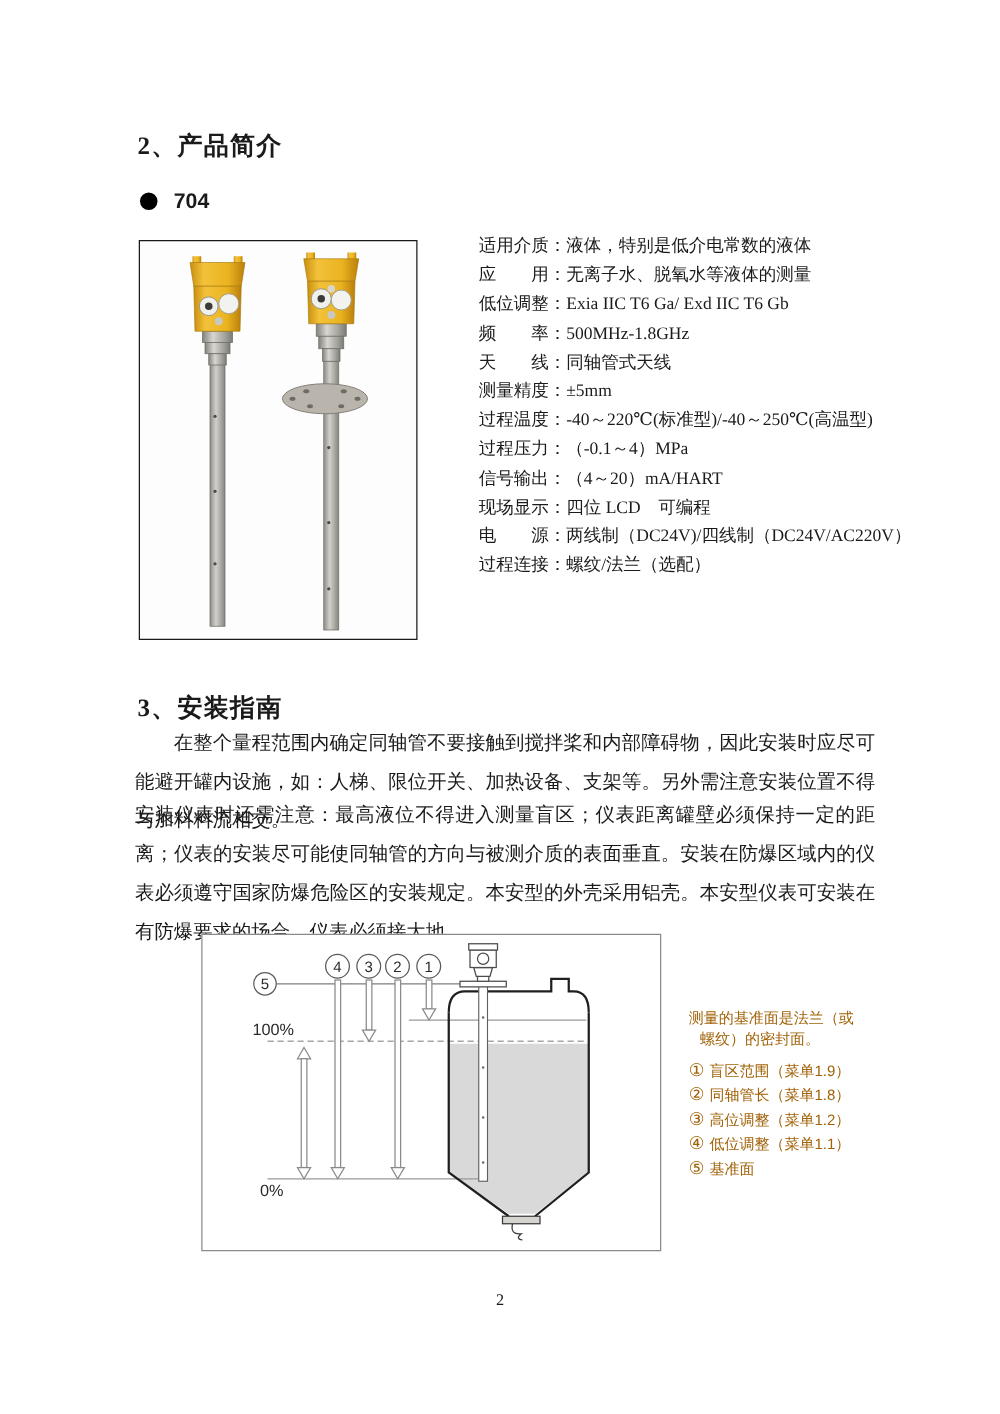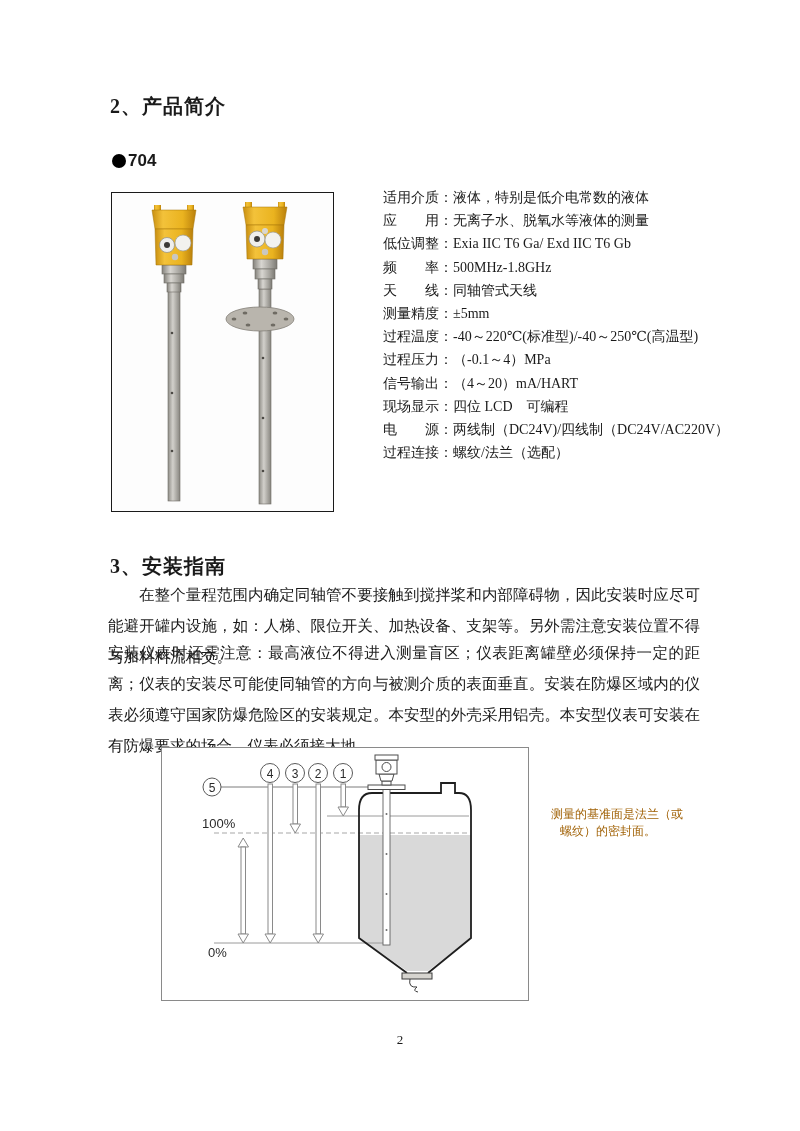--- a/index.html
+++ b/index.html
@@ -1,22 +1,22 @@
 <!DOCTYPE html>
 <html><head>
 <meta charset="utf-8">
 <style>
   html,body{margin:0;padding:0;background:#ffffff;}
   .page{position:relative;width:800px;height:1131px;background:#ffffff;overflow:hidden;
         font-family:"Liberation Serif","DejaVu Serif",serif;color:#1a1a1a;}
   .sec-title{position:absolute;left:110px;margin:0;font-size:20px;font-weight:bold;
              letter-spacing:1px;font-family:"Liberation Serif","DejaVu Serif",serif;}
-  .sec2-title{top:93px;}
+  .sec2-title{top:103px;}
   .sec3-title{top:553px;}
-  .bullet-row{position:absolute;left:112px;top:151px;display:flex;align-items:center;gap:2px;justify-content:space-between;}
+  .bullet-row{position:absolute;left:112px;top:151px;display:flex;align-items:center;gap:13px;justify-content:space-between;}
   .bullet-dot{width:14px;height:14px;border-radius:50%;background:#000;}
   .model{font-size:17px;font-weight:bold;font-family:"Liberation Sans","DejaVu Sans",sans-serif;}
   .photo{position:absolute;left:111px;top:192px;width:221px;height:318px;margin:0;
          border:1px solid #1a1a1a;background:#fdfdfd;}
   .specs{position:absolute;left:372px;top:186px;width:330px;margin-left:11px;}
   .spec-row{display:flex;font-size:14px;line-height:23.2px;white-space:nowrap;}
   .spec-label{flex:0 0 auto;}
   .spec-value{flex:0 0 auto;}
   .para{position:absolute;left:108px;width:592px;margin:0;font-size:15.5px;line-height:31px;
         text-align:justify;}
@@ -246,17 +246,24 @@
         <rect x="214" y="12" width="21" height="14"></rect>
         <circle cx="224.5" cy="19" r="4.5"></circle>
         <rect x="213" y="7" width="23" height="5"></rect>
       </g>
     </svg>
   </div>
 
   <div class="annot">
     <div class="note">测量的基准面是法兰（或</div>
     <div class="note note2">螺纹）的密封面。</div>
+    <div class="legend">
+      <div class="legend-item"><span class="lnum">①</span><span>盲区范围（菜单1.9）</span></div>
+      <div class="legend-item"><span class="lnum">②</span><span>同轴管长（菜单1.8）</span></div>
+      <div class="legend-item"><span class="lnum">③</span><span>高位调整（菜单1.2）</span></div>
+      <div class="legend-item"><span class="lnum">④</span><span>低位调整（菜单1.1）</span></div>
+      <div class="legend-item"><span class="lnum">⑤</span><span>基准面</span></div>
+    </div>
   </div>
 
   <div class="page-num">2</div>
 
 </div>
 
 </body></html>

